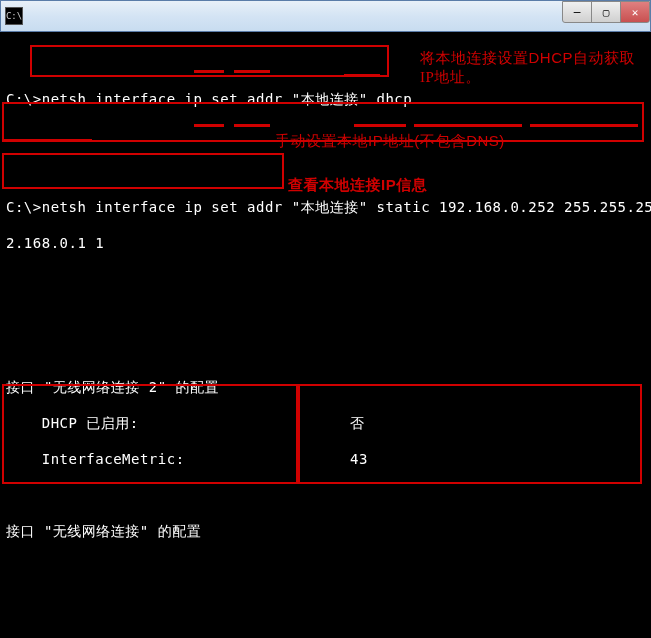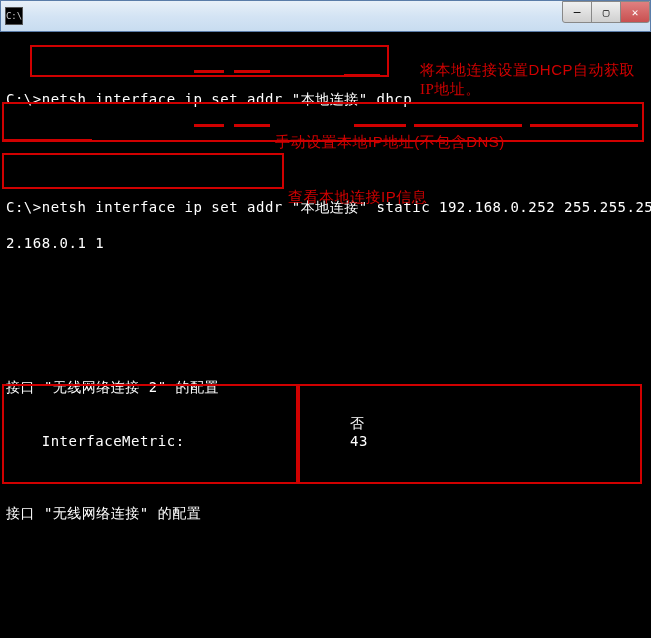--- a/index.html
+++ b/index.html
@@ -74,21 +74,20 @@
     position: relative;
     letter-spacing: 0.5px;
   }
   .console .line { white-space: pre; }
   .annot {
     position: absolute;
     color: #d00000;
     font-family: "SimSun", sans-serif;
     font-size: 15px;
     white-space: nowrap;
-    margin-top: 12px;
   }
   .box {
     position: absolute;
     border: 2px solid #d00000;
     pointer-events: none;
   }
   .ul {
     position: absolute;
     border-bottom: 3px solid #d00000;
     height: 0;
@@ -111,21 +110,21 @@
 <div class="line"> </div>
 <div class="line"><span>C:\&gt;</span><span>netsh interface ip set addr "本地连接" dhcp</span></div>
 <div class="line"> </div>
 <div class="line"> </div>
 <div class="line"><span>C:\&gt;</span><span>netsh interface ip set addr "本地连接" static 192.168.0.252 255.255.255.0 19</span></div>
 <div class="line"><span>2.168.0.1 1</span></div>
 <div class="line"> </div>
 <div class="line"> </div>
 <div class="line"> </div>
 <div class="line">接口 "无线网络连接 2" 的配置</div>
-<div class="line"><span style="position:absolute;left:350px">否</span></div>
+<div class="line"><span>    DHCP 已启用:</span><span style="position:absolute;left:350px">否</span></div>
 <div class="line"><span>    InterfaceMetric:</span><span style="position:absolute;left:350px">43</span></div>
 <div class="line"> </div>
 <div class="line">接口 "无线网络连接" 的配置</div>
 
 
 
 
 
 
 
@@ -151,21 +150,21 @@
 <div class="annot" style="left:420px; top:17px;">将本地连接设置DHCP自动获取</div>
 <div class="annot" style="left:420px; top:36px;font-family:Liberation Serif, serif;">IP地址。</div>
 
 <div class="box" style="left:2px; top:70px; width:638px; height:36px;"></div>
 <div class="ul" style="left:194px; top:92px; width:30px;"></div>
 <div class="ul" style="left:234px; top:92px; width:36px;"></div>
 <div class="ul" style="left:354px; top:92px; width:52px;"></div>
 <div class="ul" style="left:414px; top:92px; width:108px;"></div>
 <div class="ul" style="left:530px; top:92px; width:108px;"></div>
 <div class="ul" style="left:4px; top:107px; width:88px;"></div>
-<div class="annot" style="left:275px; top:89px;">手动设置本地IP地址(不包含DNS)</div>
+<div class="annot" style="left:275px; top:100px;">手动设置本地IP地址(不包含DNS)</div>
 
 <div class="box" style="left:2px; top:121px; width:278px; height:32px;"></div>
-<div class="annot" style="left:288px; top:144px;">查看本地连接IP信息</div>
+<div class="annot" style="left:288px; top:144px;font-weight:bold;">查看本地连接IP信息</div>
 
 <div class="box" style="left:2px; top:352px; width:292px; height:96px;"></div>
 <div class="box" style="left:298px; top:352px; width:340px; height:96px;"></div>
 
 </div>
 
 </body></html>

